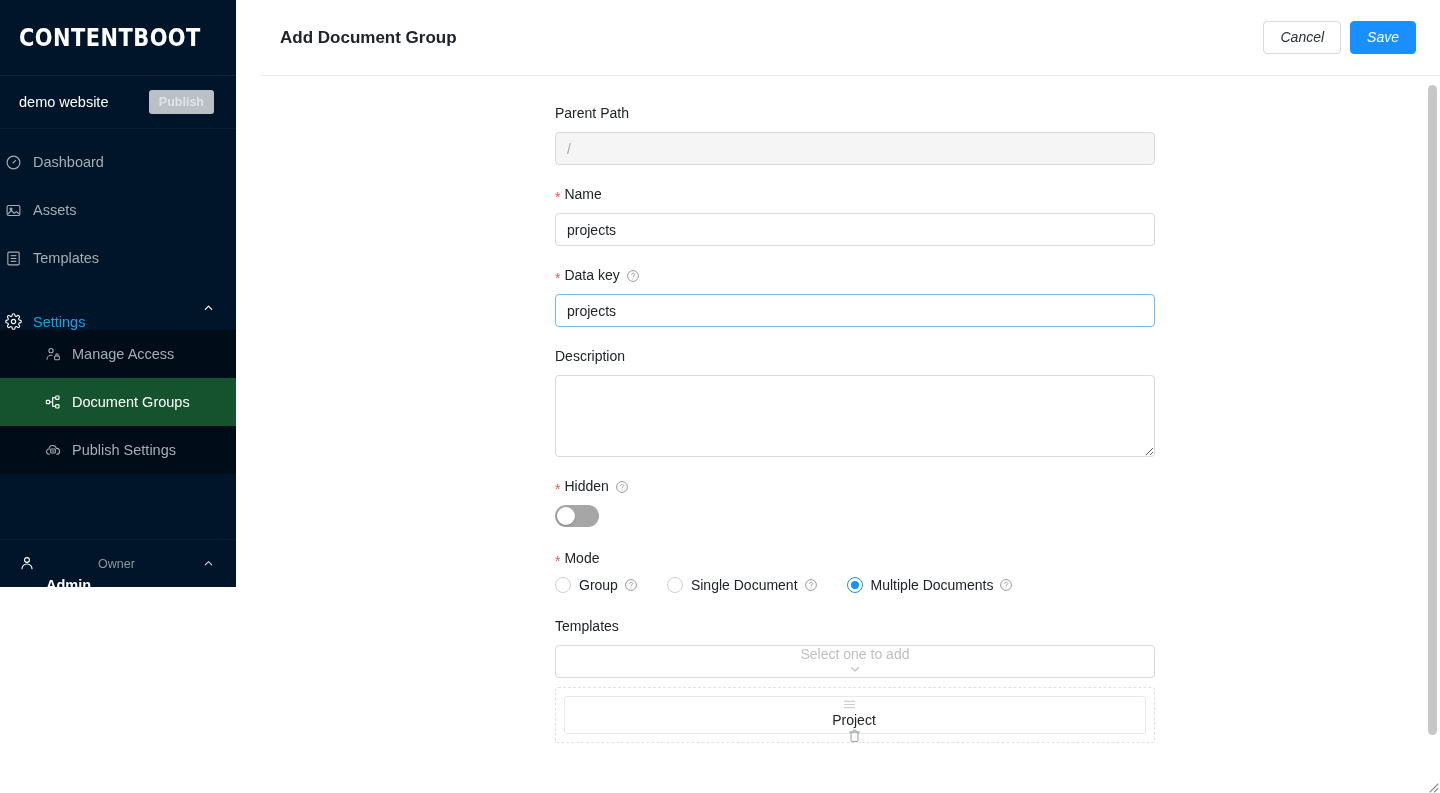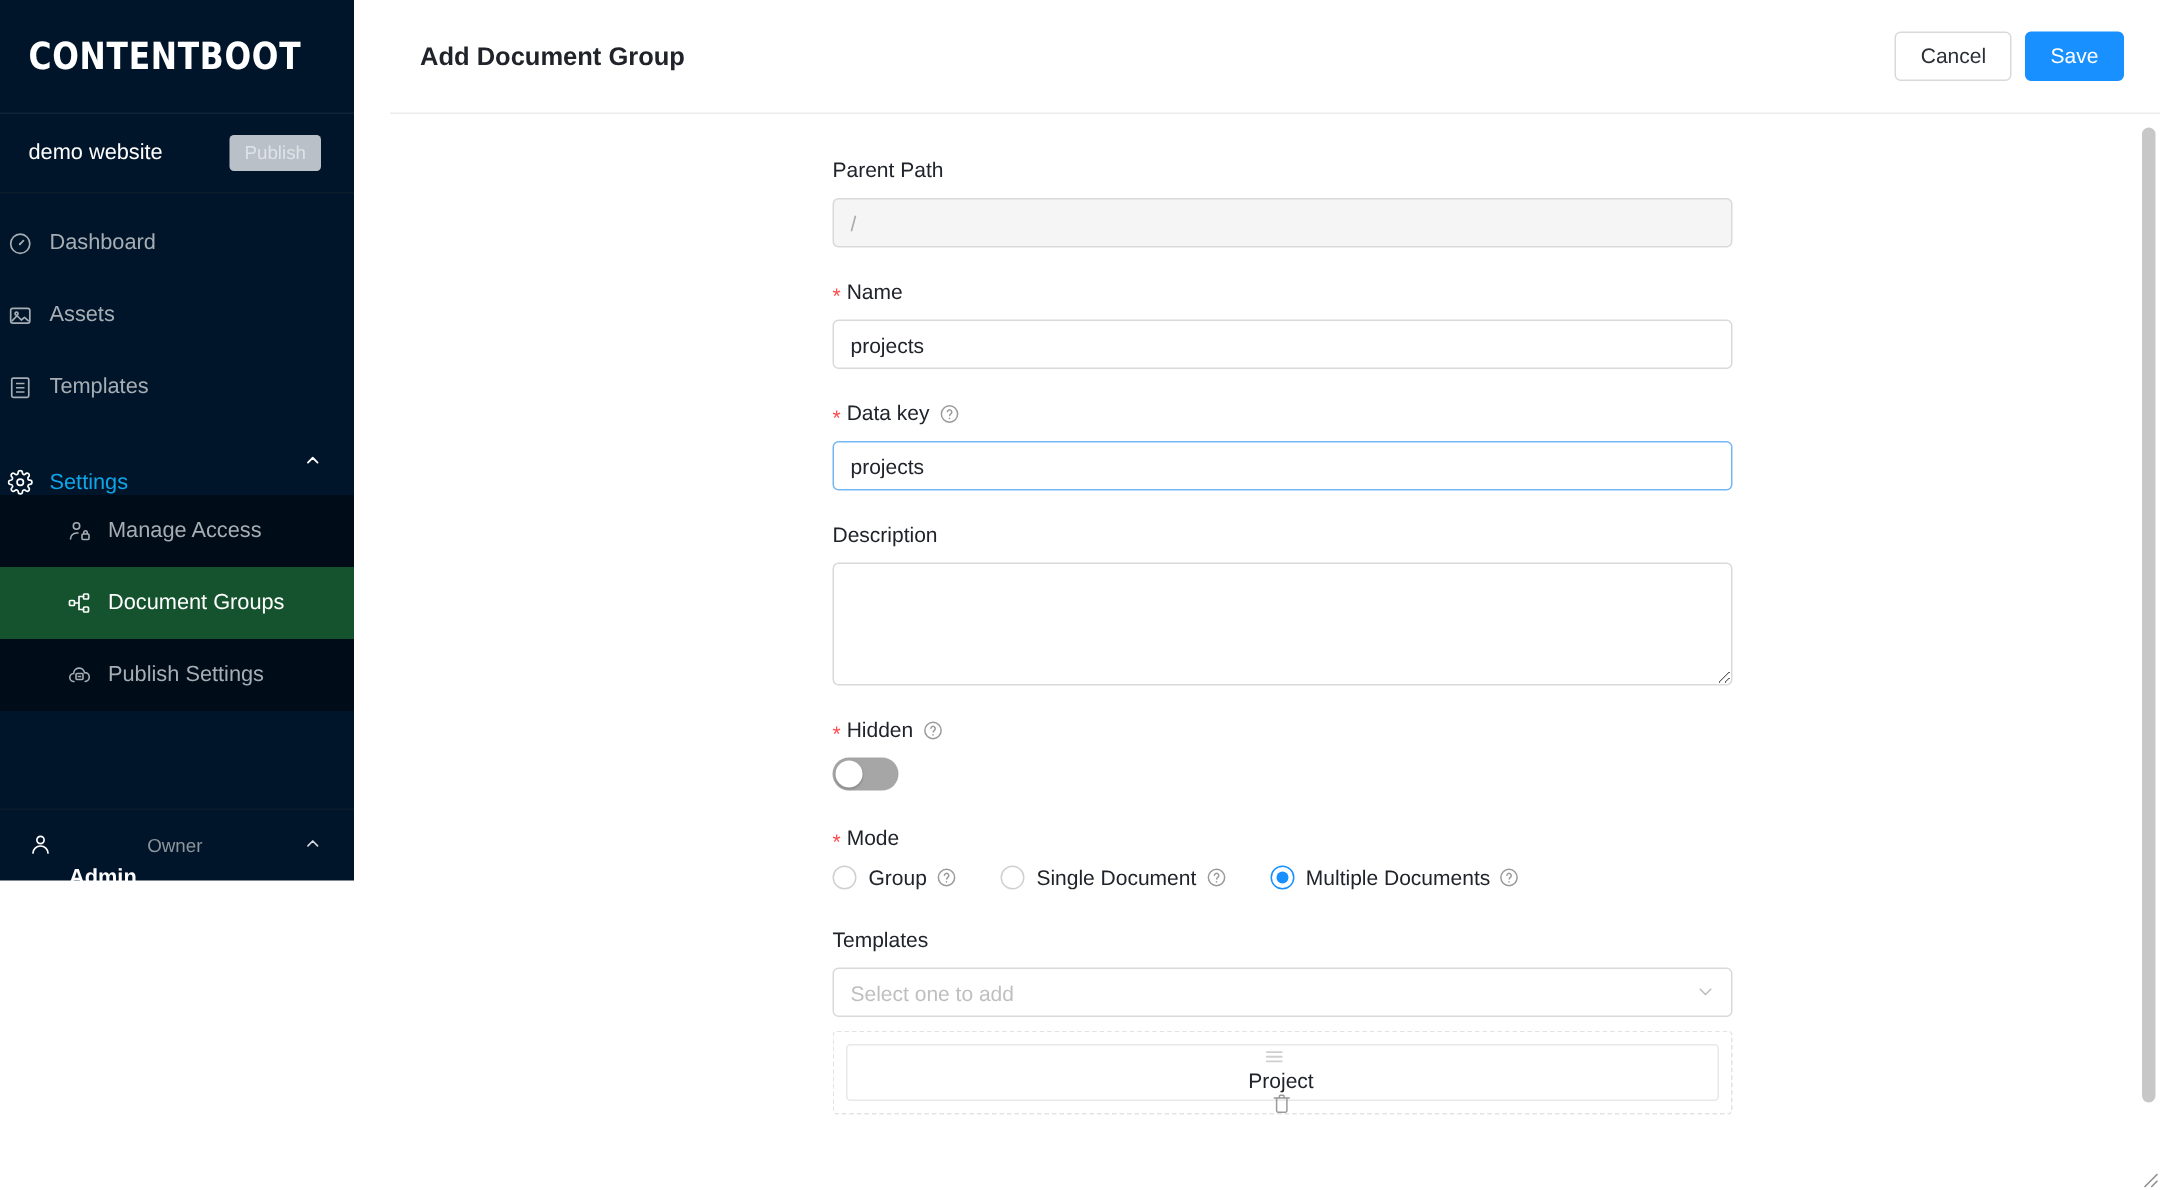--- a/index.html
+++ b/index.html
@@ -48,20 +48,21 @@
   }
   .publish-btn {
     background: #b9c0c7;
     color: #dfe3e7;
     border: none; border-radius: 3px;
     font-size: 12.5px;
     padding: 4px 10px;
     cursor: not-allowed;
     font-family: inherit;
     line-height: 1.35;
+    font-weight: bold;
   }
   .nav { padding-top: 9px; flex: 1; overflow: hidden; }
   .nav-item {
     height: 48px;
     display: flex; align-items: center;
     padding-left: 4px;
     color: #a6adb4;
     font-size: 14.5px;
     cursor: pointer;
     position: relative;
@@ -124,20 +125,21 @@
   }
   .page-title { font-size: 17px; color: #20232a; flex: 1; }
   .btn {
     font-family: inherit;
     font-size: 14px;
     border-radius: 4px;
     padding: 0 16px;
     height: 33px;
     cursor: pointer;
     line-height: 31px;
+    font-style: italic;
   }
   .btn-cancel {
     background: #ffffff; color: #2b2f36;
     border: 1px solid #d9d9d9;
     margin-right: 9px;
   }
   .btn-save {
     background: #1890ff; color: #ffffff;
     border: 1px solid #1890ff;
   }
@@ -228,20 +230,21 @@
   .select {
     width: 600px; height: 33px;
     border: 1px solid #d9d9d9;
     border-radius: 4px;
     display: flex; align-items: center;
     padding: 0 11px;
     font-size: 14px;
     color: #bfbfbf;
     cursor: pointer;
     background: #ffffff;
+    flex-direction: column;
   }
   .select .ph { flex: 1; }
   .tpl-drop {
     width: 600px;
     border: 1px dashed #e3e3e3;
     border-radius: 3px;
     padding: 8px;
     margin-top: 9px;
   }
   .tpl-row {

